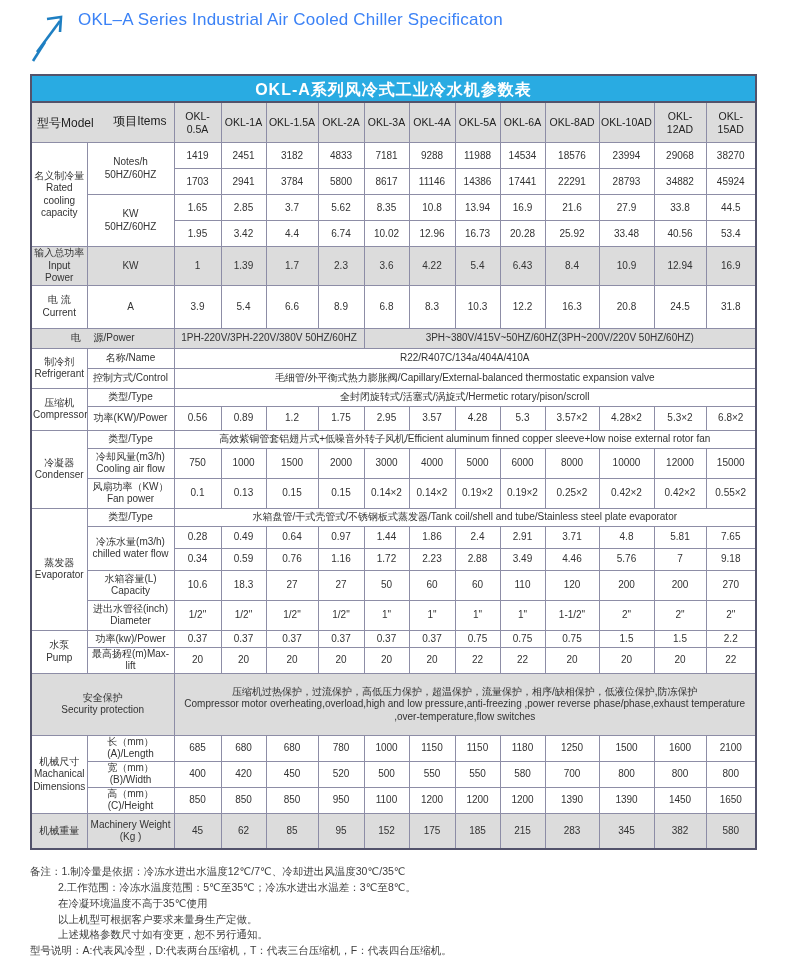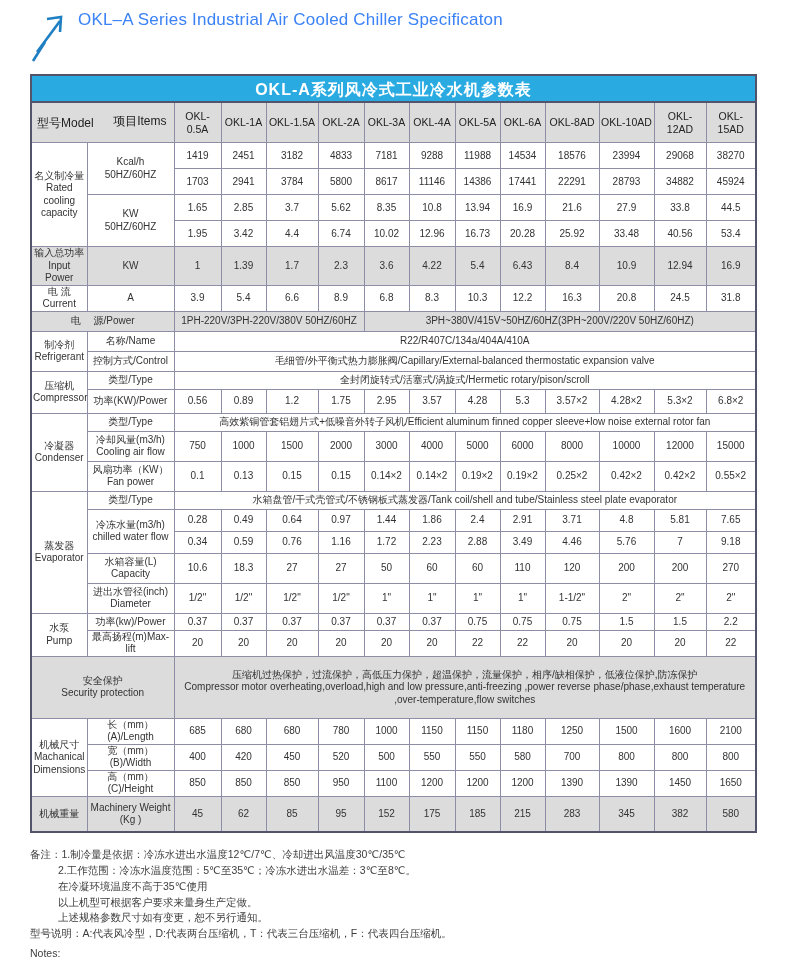--- a/index.html
+++ b/index.html
@@ -106,21 +106,21 @@
             <th>OKL-12AD</th>
             <th>OKL-15AD</th>
           </tr>
       </thead>
       <tbody>
           <tr style="height: 26px;">
             <td rowspan="4" class="sec">名义制冷量
 Rated
 cooling
 capacity</td>
-            <td rowspan="2" class="item">Kcal/h
+            <td rowspan="2" class="item">Notes/h
 50HZ/60HZ</td>
             <td class="val">1419</td>
             <td class="val">2451</td>
             <td class="val">3182</td>
             <td class="val">4833</td>
             <td class="val">7181</td>
             <td class="val">9288</td>
             <td class="val">11988</td>
             <td class="val">14534</td>
             <td class="val">18576</td>
@@ -182,21 +182,21 @@
             <td class="val">2.3</td>
             <td class="val">3.6</td>
             <td class="val">4.22</td>
             <td class="val">5.4</td>
             <td class="val">6.43</td>
             <td class="val">8.4</td>
             <td class="val">10.9</td>
             <td class="val">12.94</td>
             <td class="val">16.9</td>
           </tr>
-          <tr style="height: 26px;">
+          <tr style="height: 43px;">
             <td class="sec">电 流
 Current</td>
             <td class="item">A</td>
             <td class="val">3.9</td>
             <td class="val">5.4</td>
             <td class="val">6.6</td>
             <td class="val">8.9</td>
             <td class="val">6.8</td>
             <td class="val">8.3</td>
             <td class="val">10.3</td>

